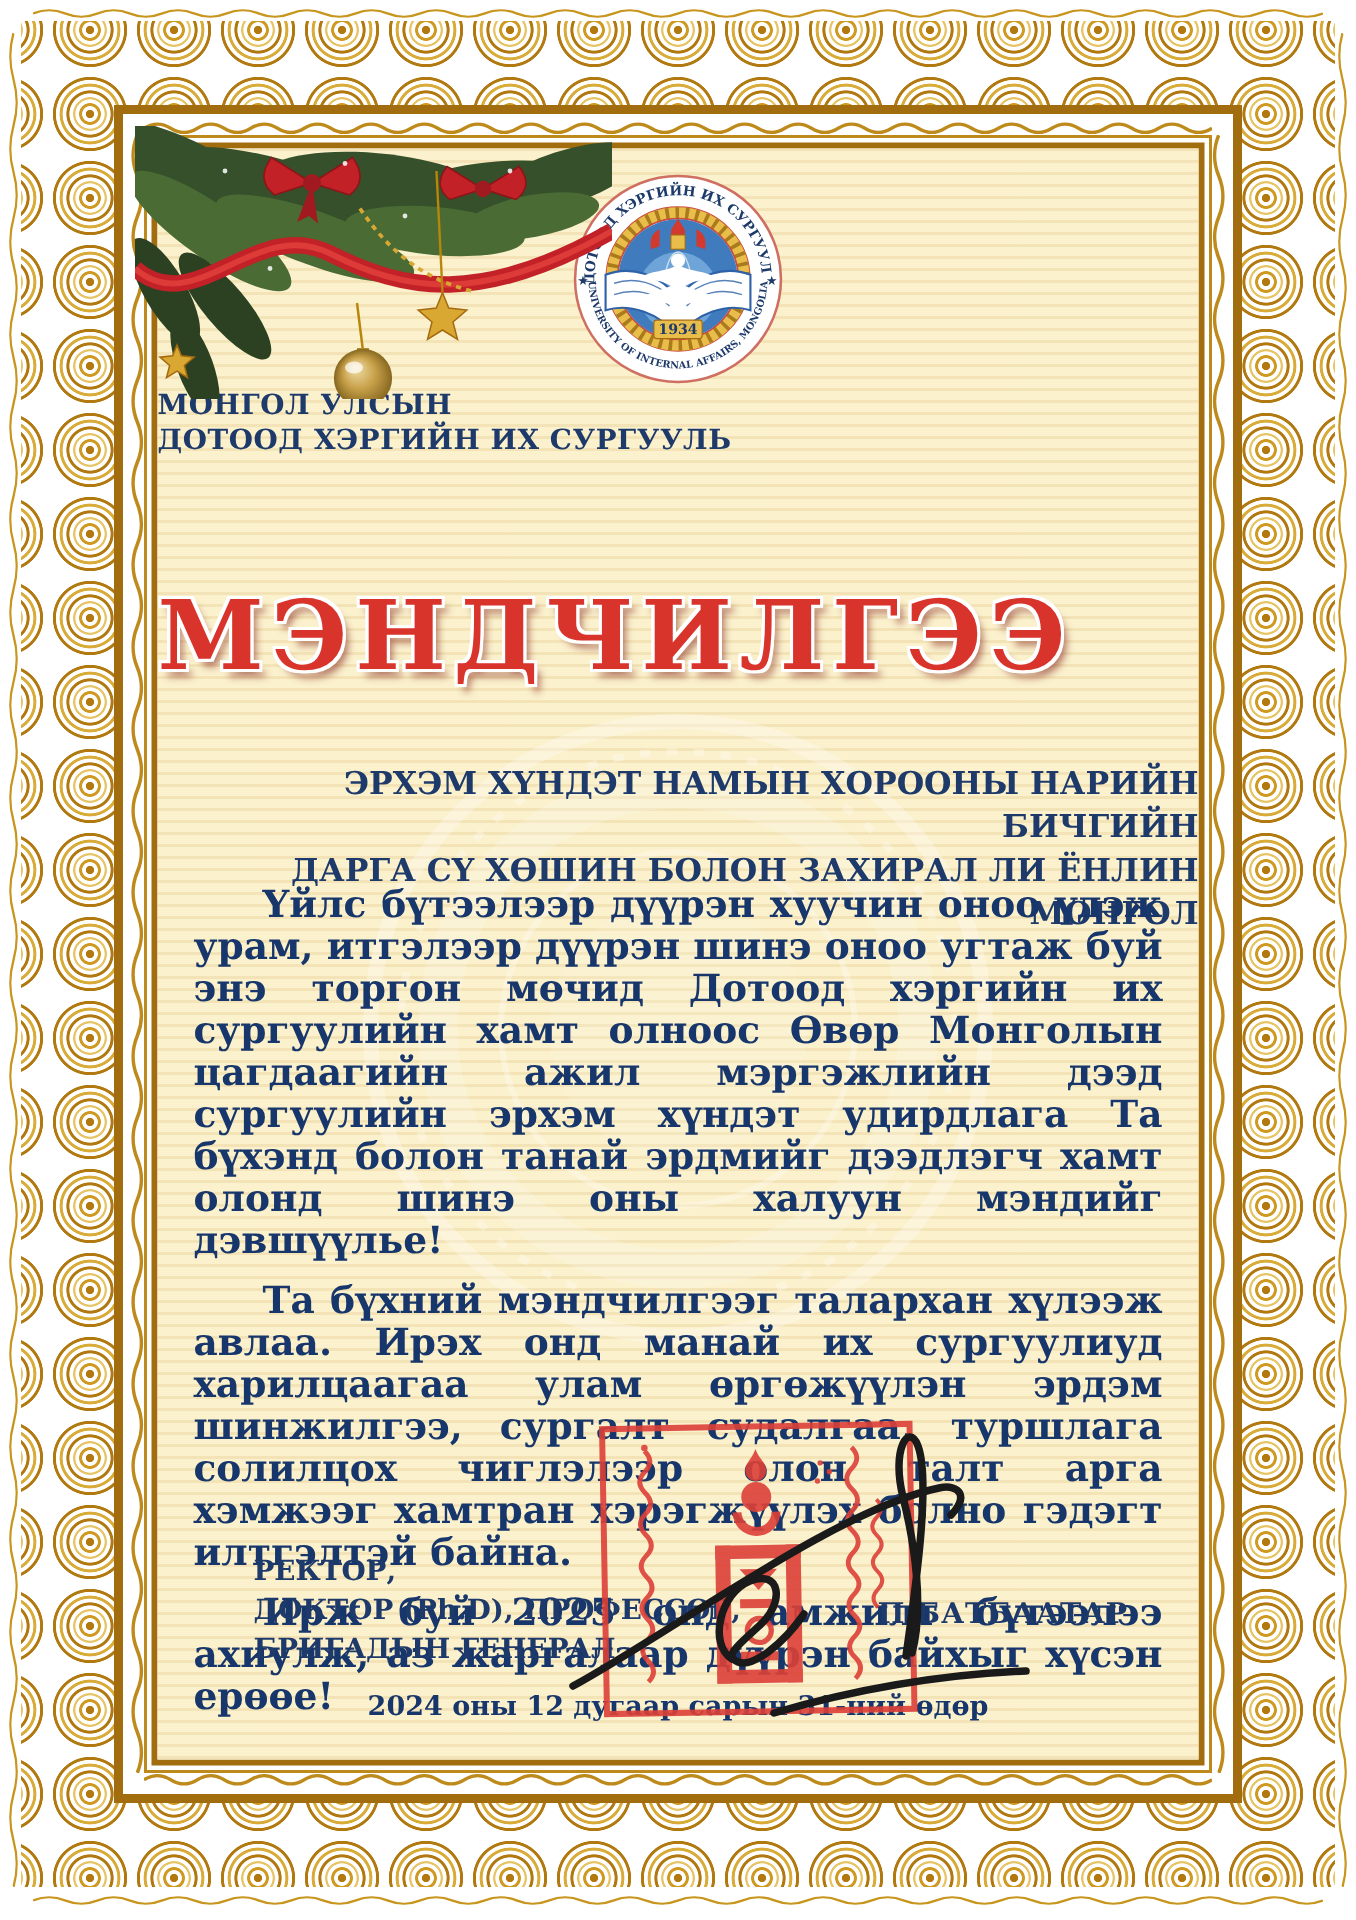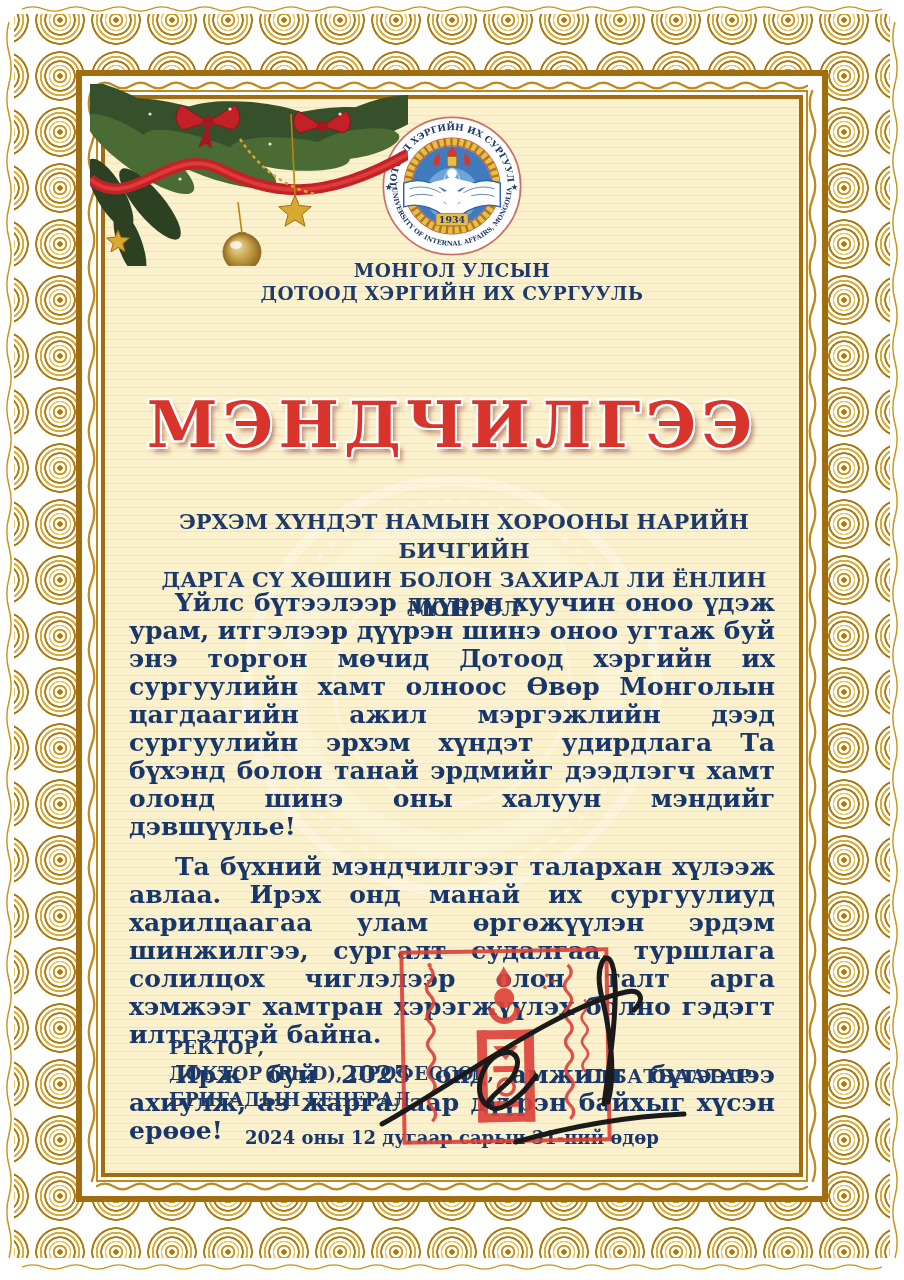--- a/index.html
+++ b/index.html
@@ -40,26 +40,26 @@
   .pw-right{right:4px;top:22px;bottom:22px;width:10px;}
   
   .content{
     box-sizing:border-box;height:100%;position:relative;overflow:hidden;
     background-color:#fbf1cd;
     background-image:repeating-linear-gradient(180deg, rgba(214,178,102,.22) 0 1.5px, rgba(0,0,0,0) 1.5px 8px);
   }
   .abs{position:absolute;}
   .watermark{left:50%;top:372px;margin-left:-215px;width:430px;height:430px;opacity:.55;}
   .logo{top:16px;left:50%;margin-left:-71px;width:142px;height:142px;}
-  .org{top:160px;left:0;right:0;text-align:center;color:#1d3a6b;font-weight:bold;font-size:18.5px;line-height:23px;letter-spacing:.4px;}
+  .org{top:160px;left:0;right:0;color:#1d3a6b;font-weight:bold;font-size:18.5px;line-height:23px;letter-spacing:.4px;}
   .doc-title{
-    top:288px;left:0;right:0;text-align:center;font-weight:bold;font-size:64px;letter-spacing:5px;color:#d8342c;
+    top:288px;left:0;right:0;font-weight:bold;font-size:64px;letter-spacing:5px;color:#d8342c;
     text-shadow:-2px -2px 0 #fff,2px -2px 0 #fff,-2px 2px 0 #fff,2px 2px 0 #fff,0 -2px 0 #fff,0 2px 0 #fff,-2px 0 0 #fff,2px 0 0 #fff,4px 5px 5px rgba(130,35,25,.55);
   }
-  .salut{top:408px;left:0;right:0;text-align:center;color:#1d3a6b;font-weight:bold;font-size:21px;line-height:29px;padding-left:24px;}
+  .salut{top:408px;left:0;right:0;text-align:right;color:#1d3a6b;font-weight:bold;font-size:21px;line-height:29px;padding-left:24px;}
   .bodytext{top:490px;left:24px;right:24px;color:#17366b;font-weight:bold;font-size:25px;line-height:28px;text-align:justify;}
   .bodytext p{margin:0 0 12px 0;text-indent:46px;}
   .sign{top:936px;left:64px;color:#1d3a6b;font-weight:bold;font-size:18.5px;line-height:26px;}
   .sign-name{top:966px;left:480px;color:#1d3a6b;font-weight:bold;font-size:19px;letter-spacing:.5px;}
   .dates{top:1026px;left:0;right:0;text-align:center;color:#17366b;font-weight:bold;font-size:18px;line-height:26px;}
   
   .overlay{position:absolute;inset:0;pointer-events:none;z-index:30;}
   .garland{left:90px;top:84px;width:318px;height:182px;}
   .stamp{left:398px;top:946px;width:215px;height:200px;opacity:.9;}
   .autograph{left:368px;top:928px;width:335px;height:245px;}

